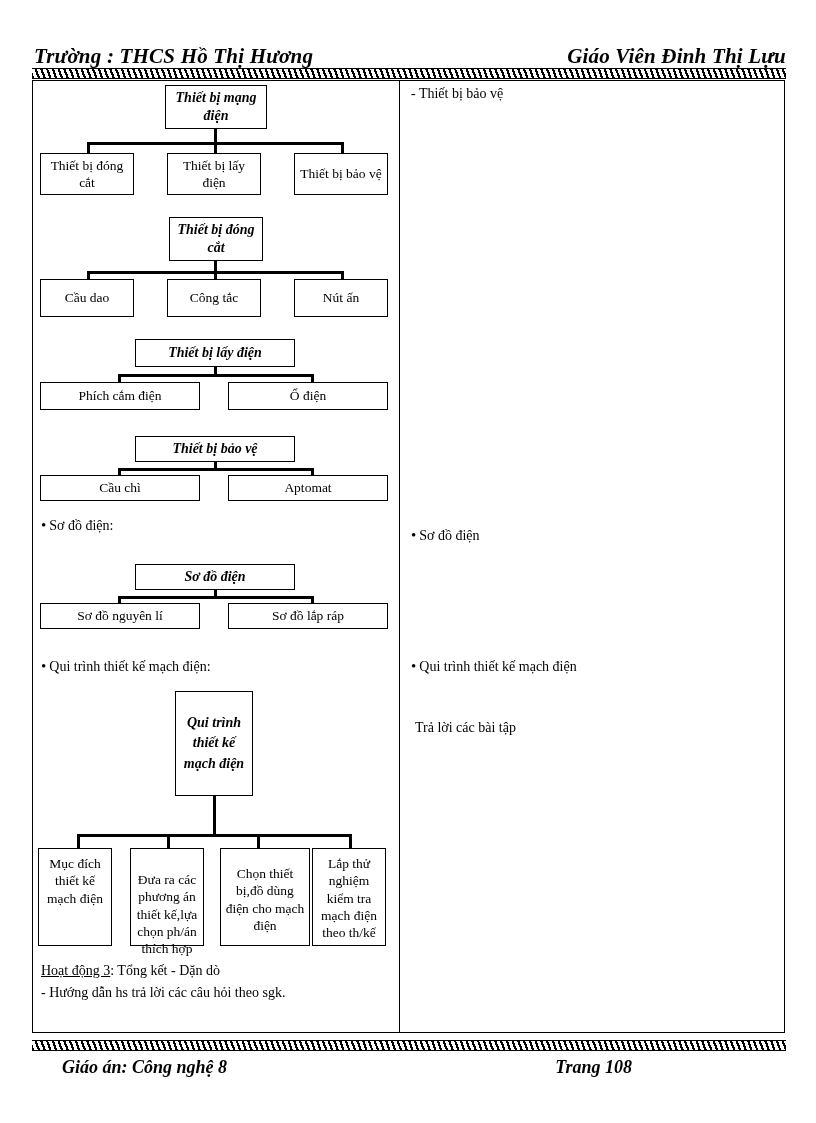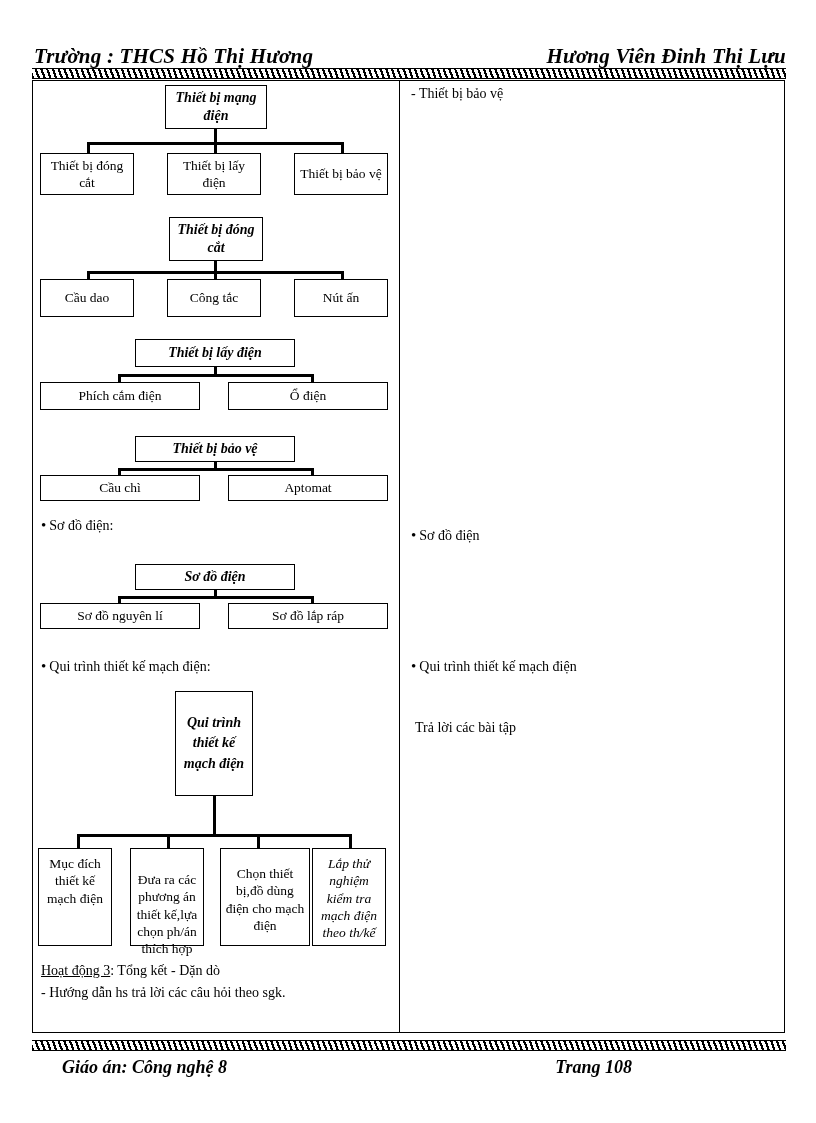--- a/index.html
+++ b/index.html
@@ -65,21 +65,21 @@
   .bullet::before{content:"\2022";margin-right:3px;font-size:15px;}
   .u{text-decoration:underline;}
 </style>
 </head>
 <body>
 
 <div class="page">
 
   <div class="hdr">
     <span>Trường : THCS  Hồ Thị Hương</span>
-    <span>Hương Viên Đinh Thị Lựu</span>
+    <span>Giáo Viên Đinh Thị Lựu</span>
   </div>
   <div class="ribbon" id="ribbon-top"></div>
 
   <div class="tbl">
     <div class="col-div"></div>
 
     <div class="colL">
 
       <div class="node bold" style="left:132px;top:4px;width:102px;height:44px;">Thiết bị mạng điện</div>
       <div class="vline" style="left:181px;top:48px;height:16px;"></div>
@@ -132,21 +132,21 @@
       <div class="node bold" style="left:142px;top:610px;width:78px;height:105px;line-height:1.45;">Qui trình thiết kế mạch điện</div>
       <div class="vline" style="left:180px;top:715px;height:41px;"></div>
       <div class="hline" style="left:44px;top:753px;width:275px;"></div>
       <div class="vline" style="left:44px;top:753px;height:16px;"></div>
       <div class="vline" style="left:134px;top:753px;height:16px;"></div>
       <div class="vline" style="left:224px;top:753px;height:16px;"></div>
       <div class="vline" style="left:316px;top:753px;height:16px;"></div>
       <div class="node" style="left:5px;top:767px;width:74px;height:98px;align-items:flex-start;padding-top:6px;">Mục đích thiết kế  mạch  điện</div>
       <div class="node" style="left:97px;top:767px;width:74px;height:98px;align-items:flex-start;padding-top:22px;">Đưa ra các phương án thiết kế,lựa chọn ph/án thích  hợp</div>
       <div class="node" style="left:187px;top:767px;width:90px;height:98px;align-items:flex-start;padding-top:16px;">Chọn thiết bị,đồ dùng điện  cho mạch  điện</div>
-      <div class="node" style="left:279px;top:767px;width:74px;height:98px;align-items:flex-start;padding-top:6px;font-style:italic;">Lắp thử nghiệm kiểm tra mạch điện theo th/kế</div>
+      <div class="node" style="left:279px;top:767px;width:74px;height:98px;align-items:flex-start;padding-top:6px;">Lắp thử nghiệm kiểm tra mạch điện theo th/kế</div>
 
       <div class="txt" style="left:8px;top:881px;">
         <span class="u">Hoạt động 3</span><span>: Tổng kết - Dặn dò</span>
       </div>
       <div class="txt" style="left:8px;top:903px;">- Hướng dẫn hs trả lời các câu hỏi theo sgk.</div>
     </div>
 
     <div class="colR">
       <div class="txt" style="left:10px;top:4px;">- Thiết bị bảo vệ</div>
       <div class="txt bullet" style="left:10px;top:444px;">Sơ đồ điện</div>

